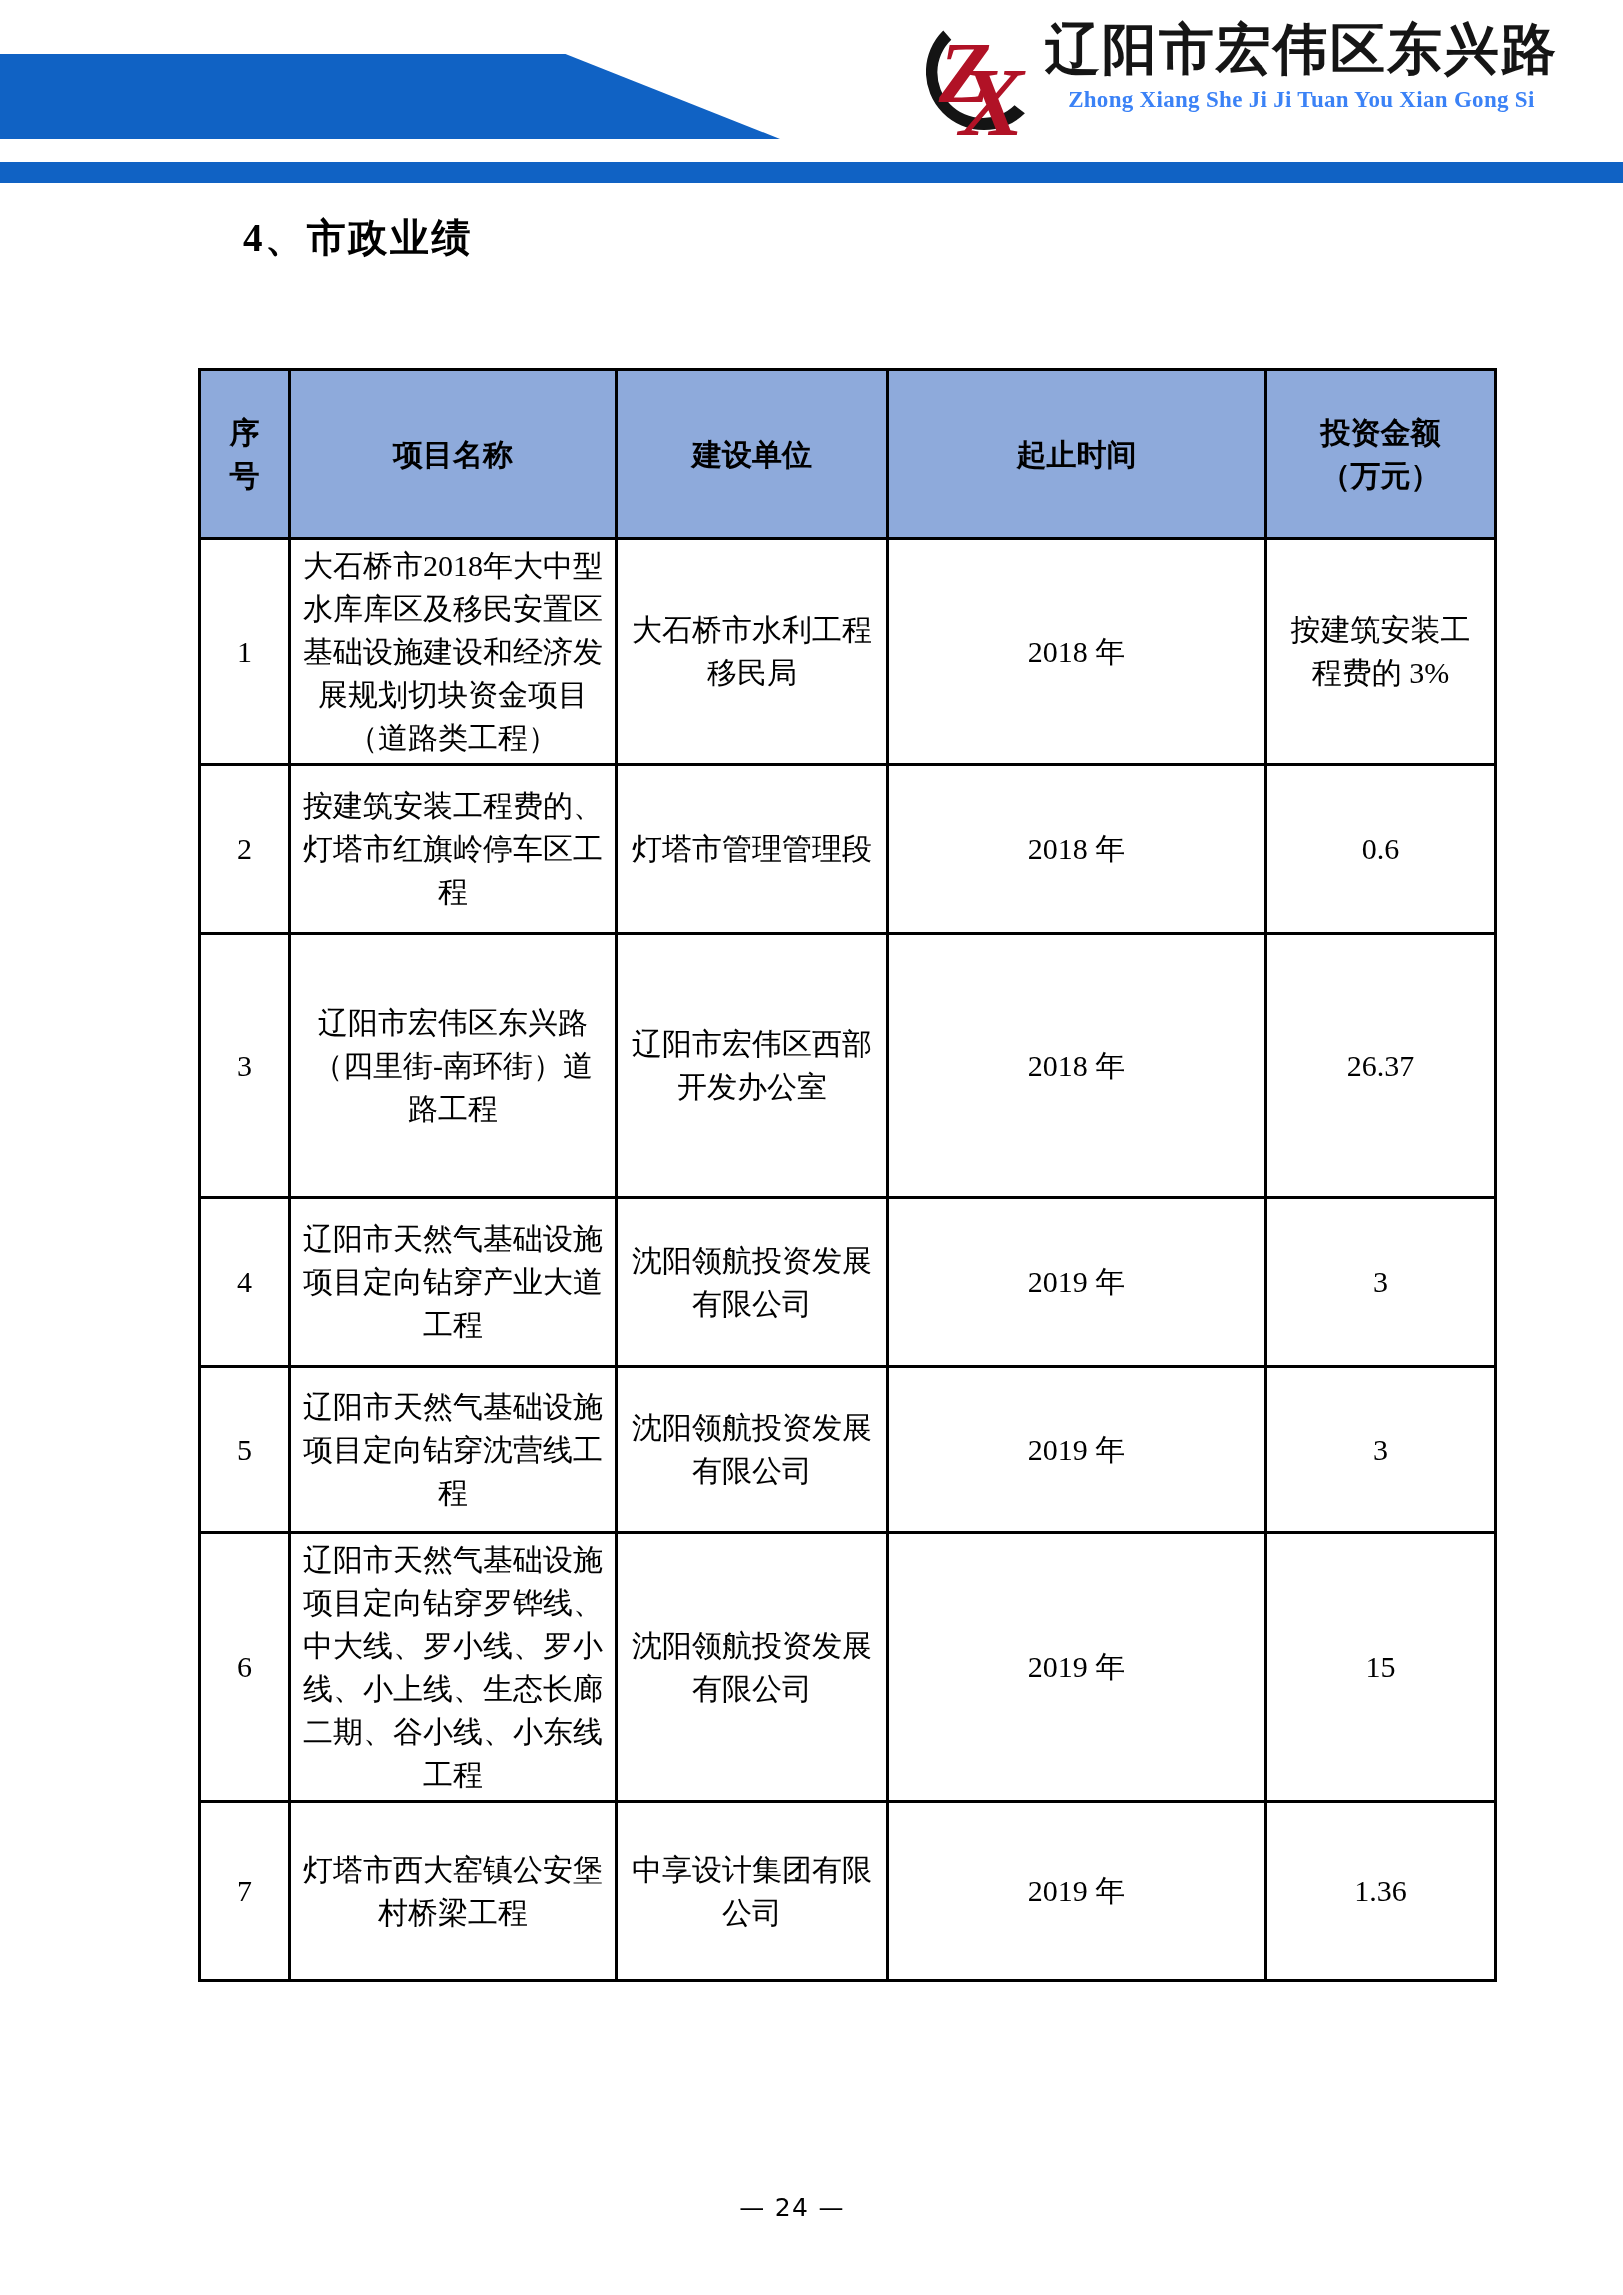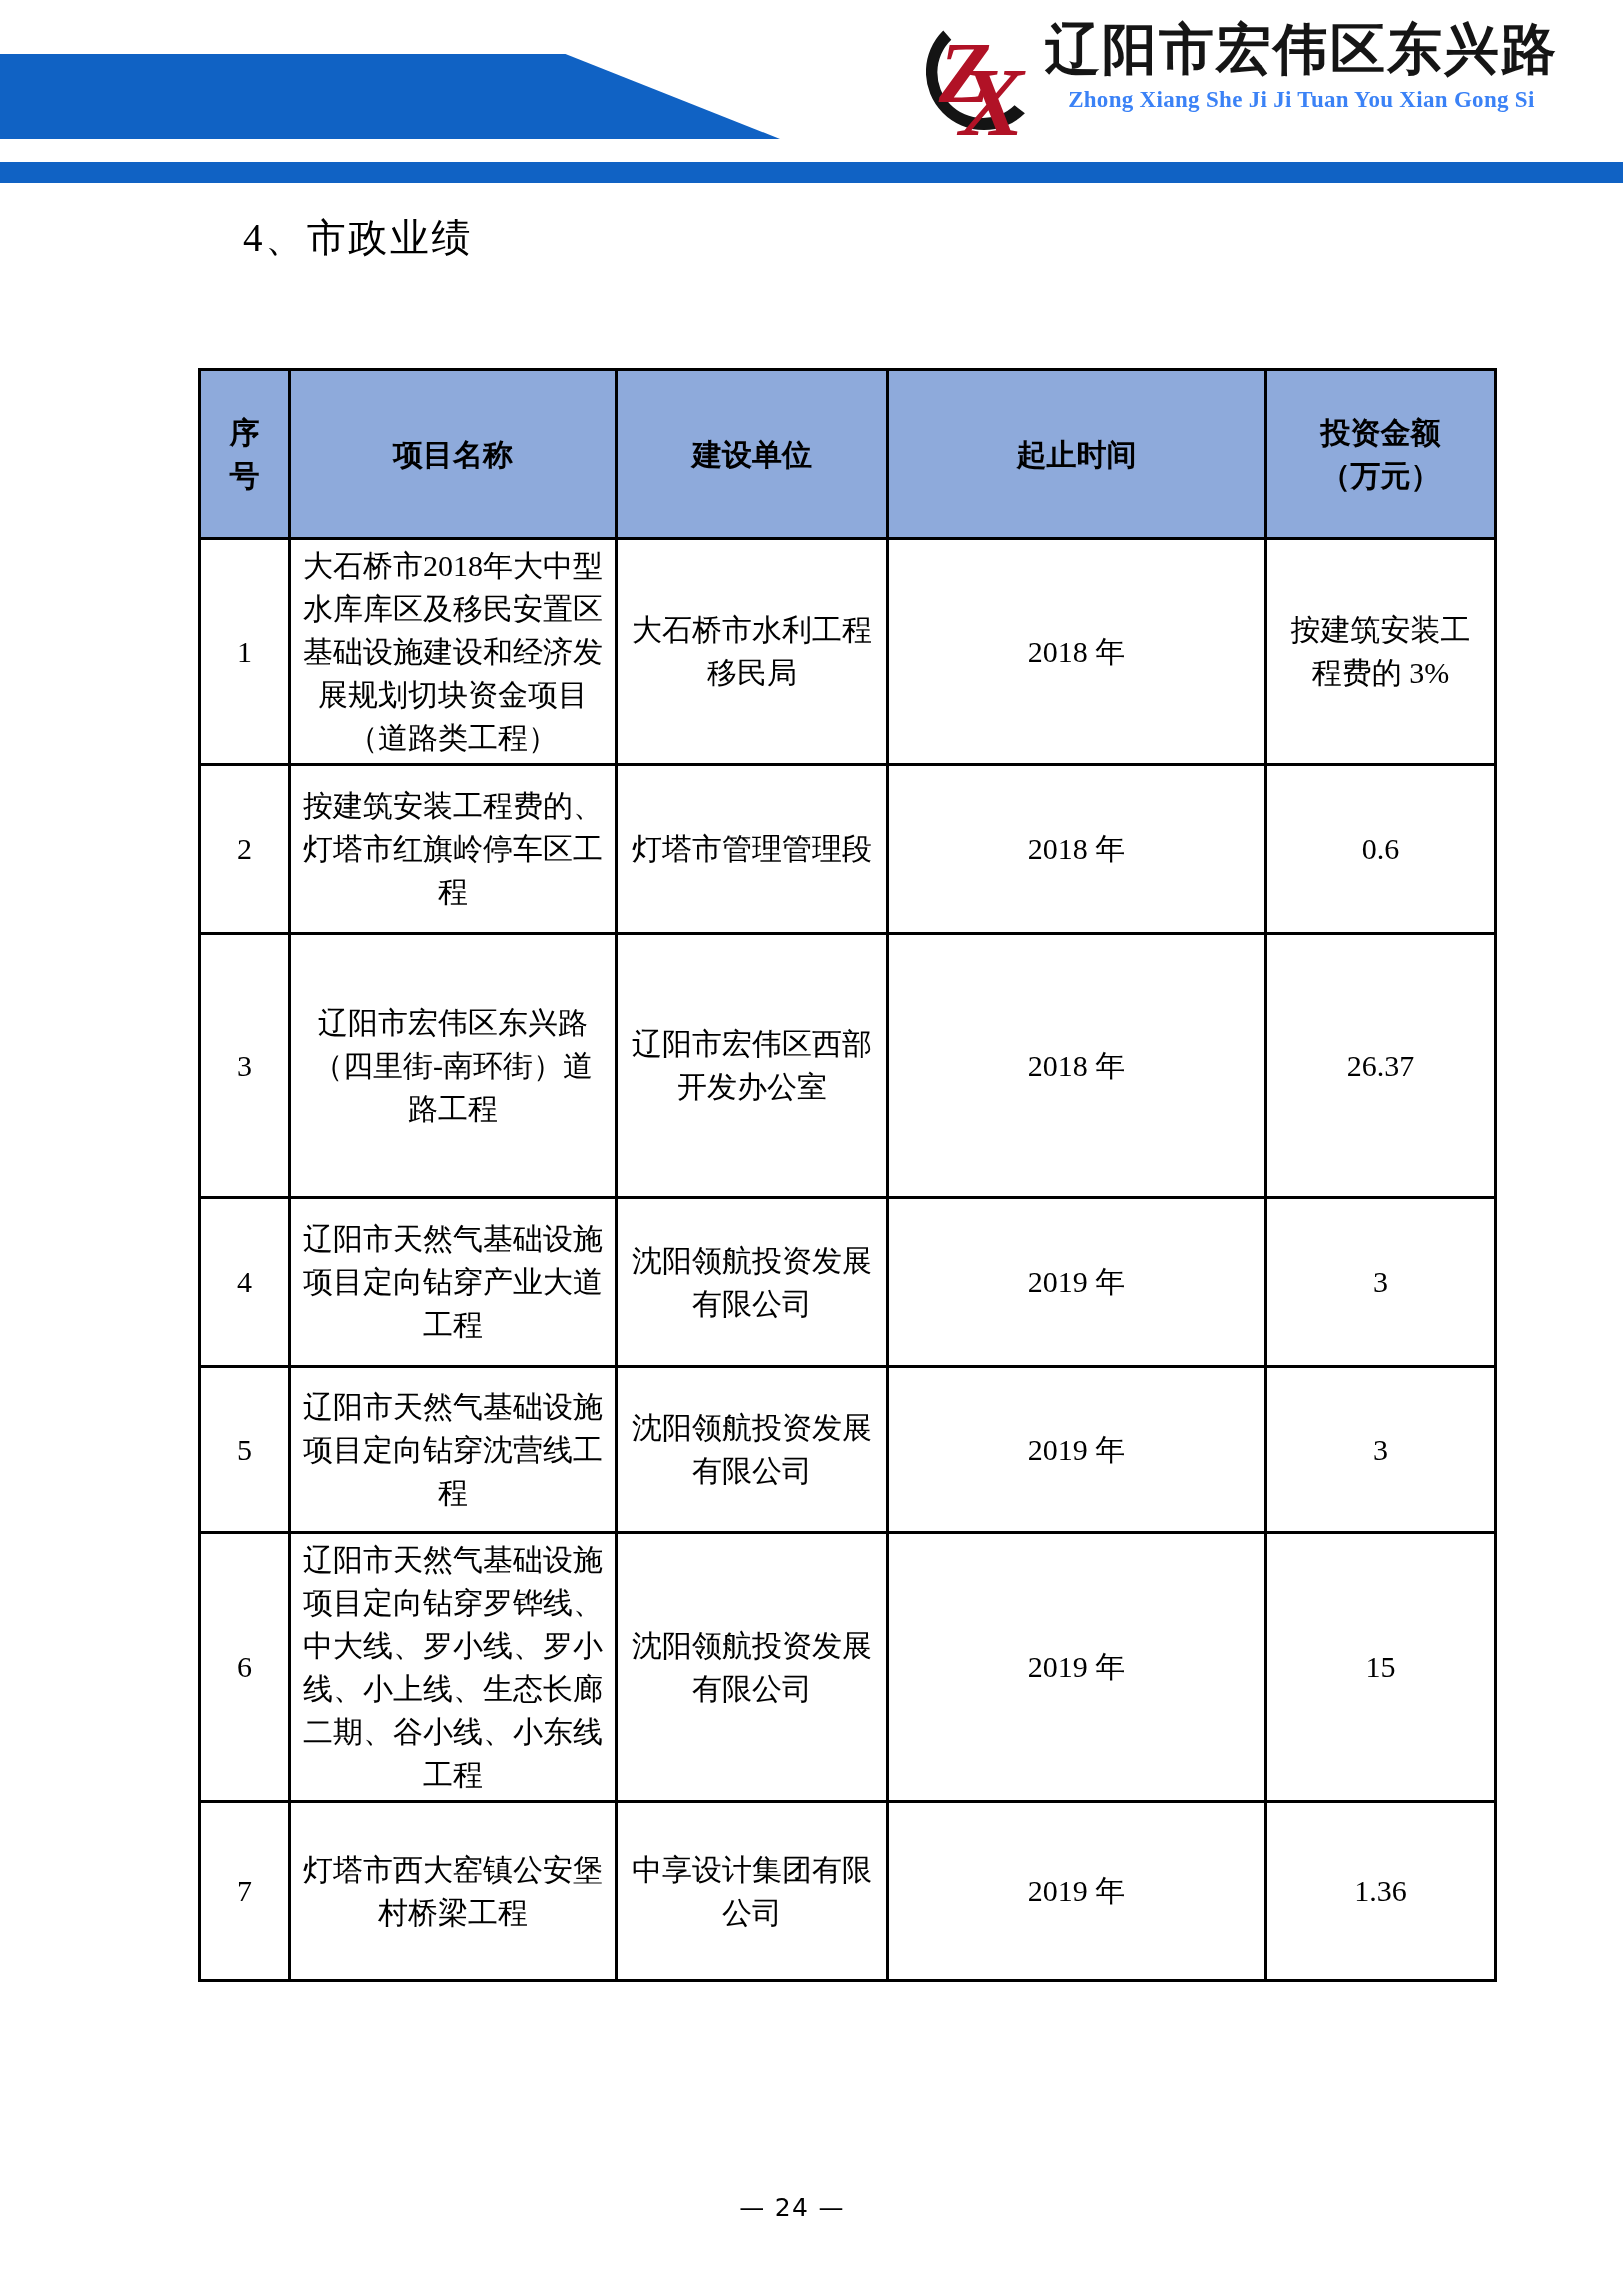--- a/index.html
+++ b/index.html
@@ -28,21 +28,21 @@
     font-size:55px;font-weight:bold;letter-spacing:2px;line-height:1.15;
     color:#151515;white-space:nowrap;
   }
   .logo-py{
     font-size:23px;font-weight:bold;letter-spacing:0.3px;margin-top:5.2px;
     color:#3b82f6;white-space:nowrap;
   }
   
   .sec-title{
     position:absolute;left:243px;top:211px;
-    font-size:39px;font-weight:normal;letter-spacing:2.6px;
+    font-size:39px;font-weight:bold;letter-spacing:2.6px;
   }
   
   .tbl-wrap{position:absolute;left:198px;top:368px;}
   table.doc-table{
     border-collapse:collapse;table-layout:fixed;width:1297px;
     font-size:30px;
   }
   .doc-table th,.doc-table td{
     border:3.3px solid #000;
     text-align:center;vertical-align:middle;

